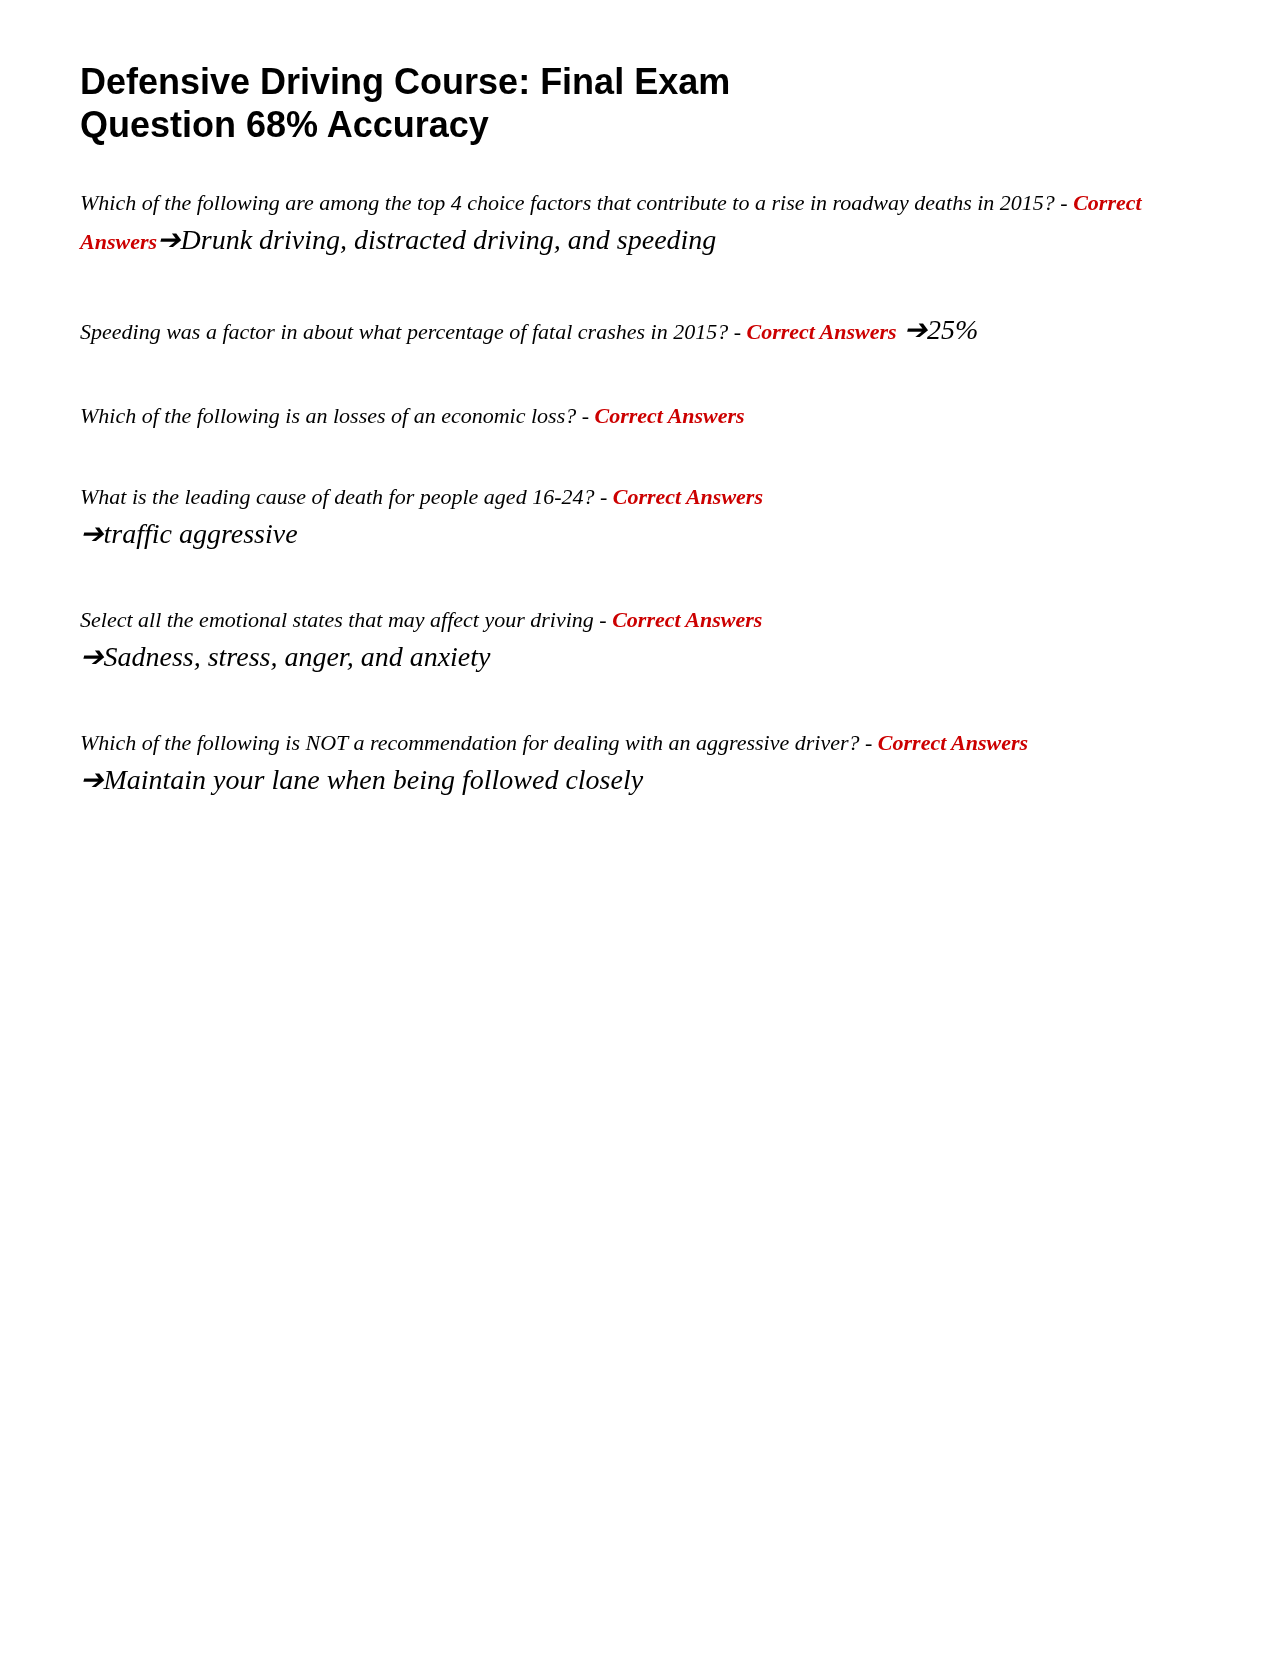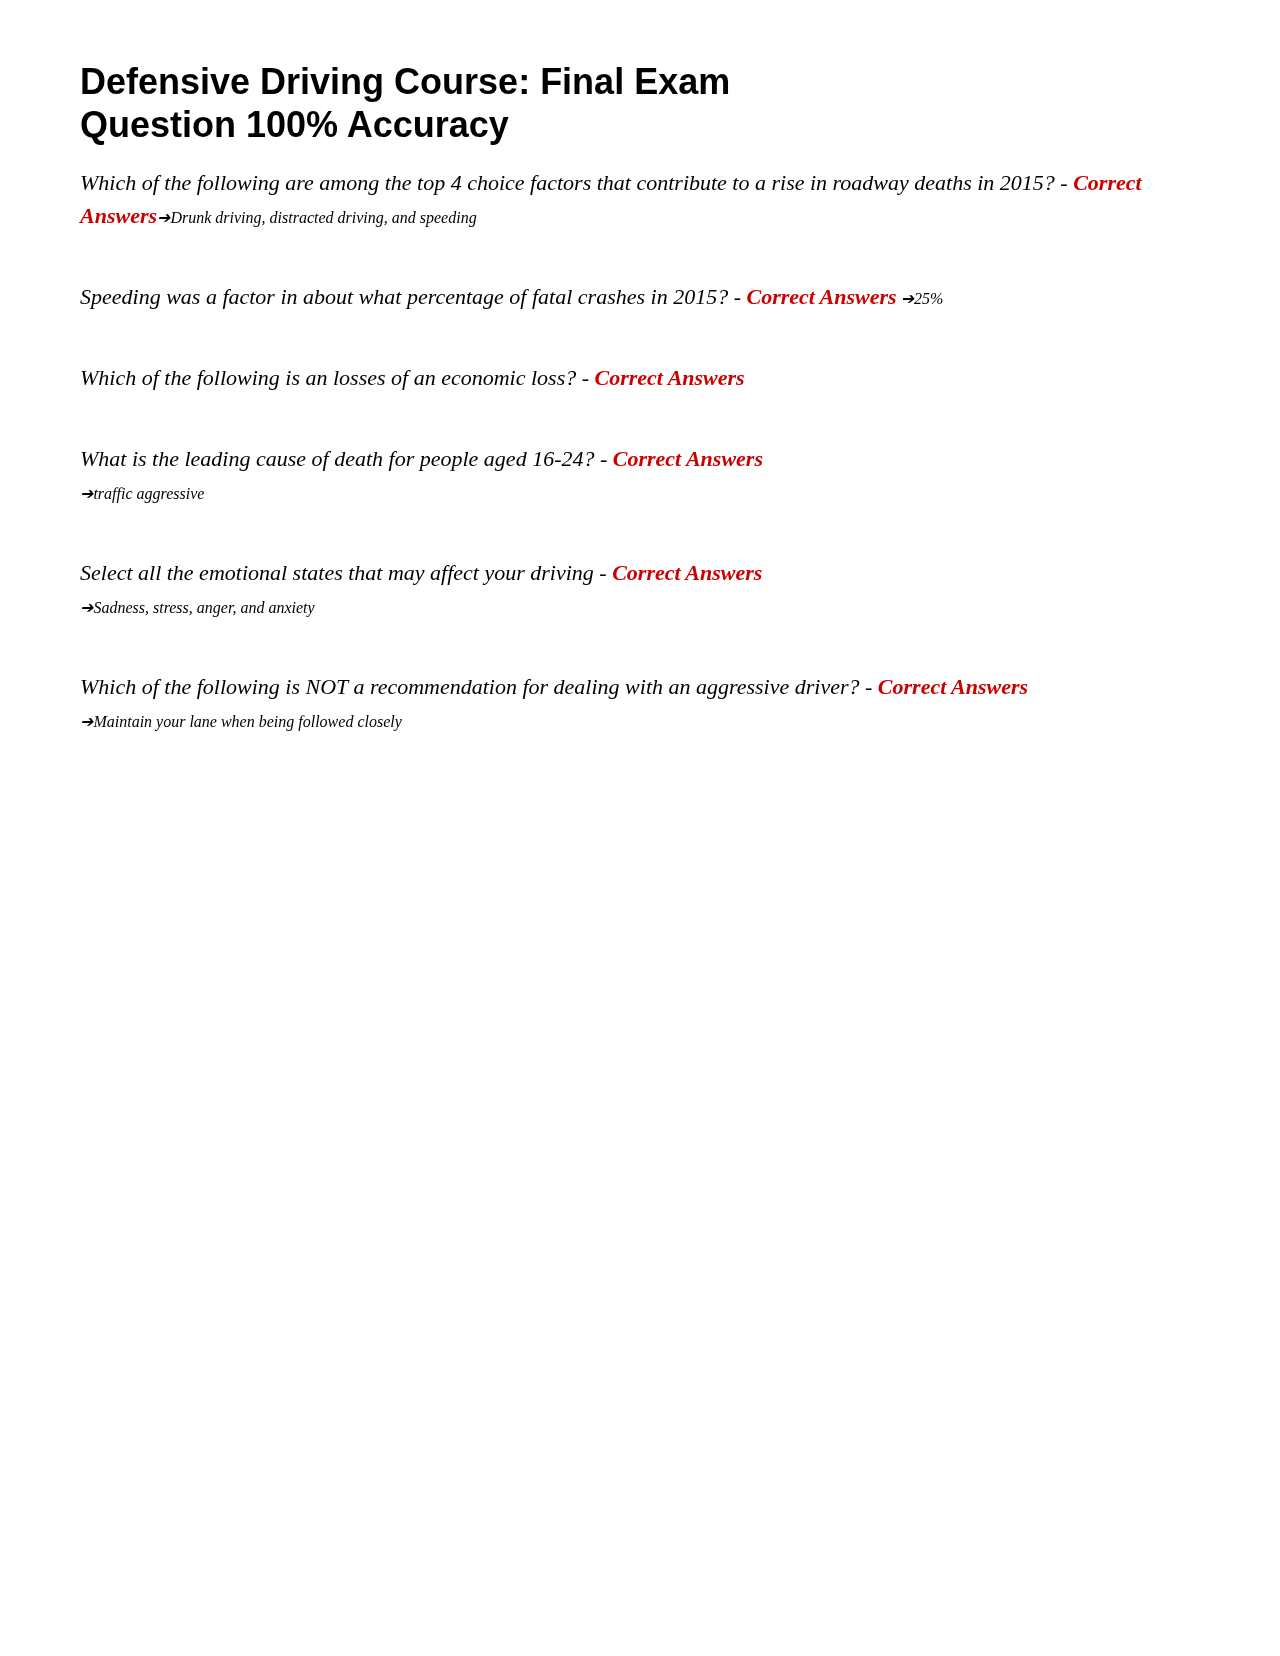--- a/index.html
+++ b/index.html
@@ -14,21 +14,21 @@
       padding: 60px 80px;
       max-width: 1280px;
       min-height: 1656px;
     }
 
     .page-title {
       font-size: 36px;
       font-weight: 900;
       color: #000000;
       line-height: 1.2;
-      margin-bottom: 20px;
+      margin-bottom: 40px;
       font-family: Arial, Helvetica, sans-serif;
     }
 
     .qa-block {
       margin-bottom: 48px;
     }
 
     .question-text {
       font-style: italic;
       font-size: 22px;
@@ -37,29 +37,29 @@
     }
 
     .correct-answers-label {
       color: #cc0000;
       font-weight: bold;
       font-style: italic;
     }
 
     .answer-text {
       color: #000000;
-      font-size: 16px;
+      font-size: 28px;
     }
   </style>
 </head>
 <body>
 
 <h1 class="page-title">
   <span>Defensive Driving Course: Final Exam</span><br>
-  <span>Question 100% Accuracy</span>
+  <span>Question 68% Accuracy</span>
 </h1>
 
 <div id="qa-container">
     <div class="qa-block">
       <p class="question-text"><span>Which of the following are among the top 4 choice factors that contribute to a rise in roadway deaths in 2015? - </span><span class="correct-answers-label">Correct Answers</span><span class="answer-text">➔Drunk driving, distracted driving, and speeding</span></p>
     </div>
     <div class="qa-block">
       <p class="question-text"><span>Speeding was a factor in about what percentage of fatal crashes in 2015? - </span><span class="correct-answers-label">Correct Answers</span><span class="answer-text">   ➔25%</span></p>
     </div>
     <div class="qa-block">

